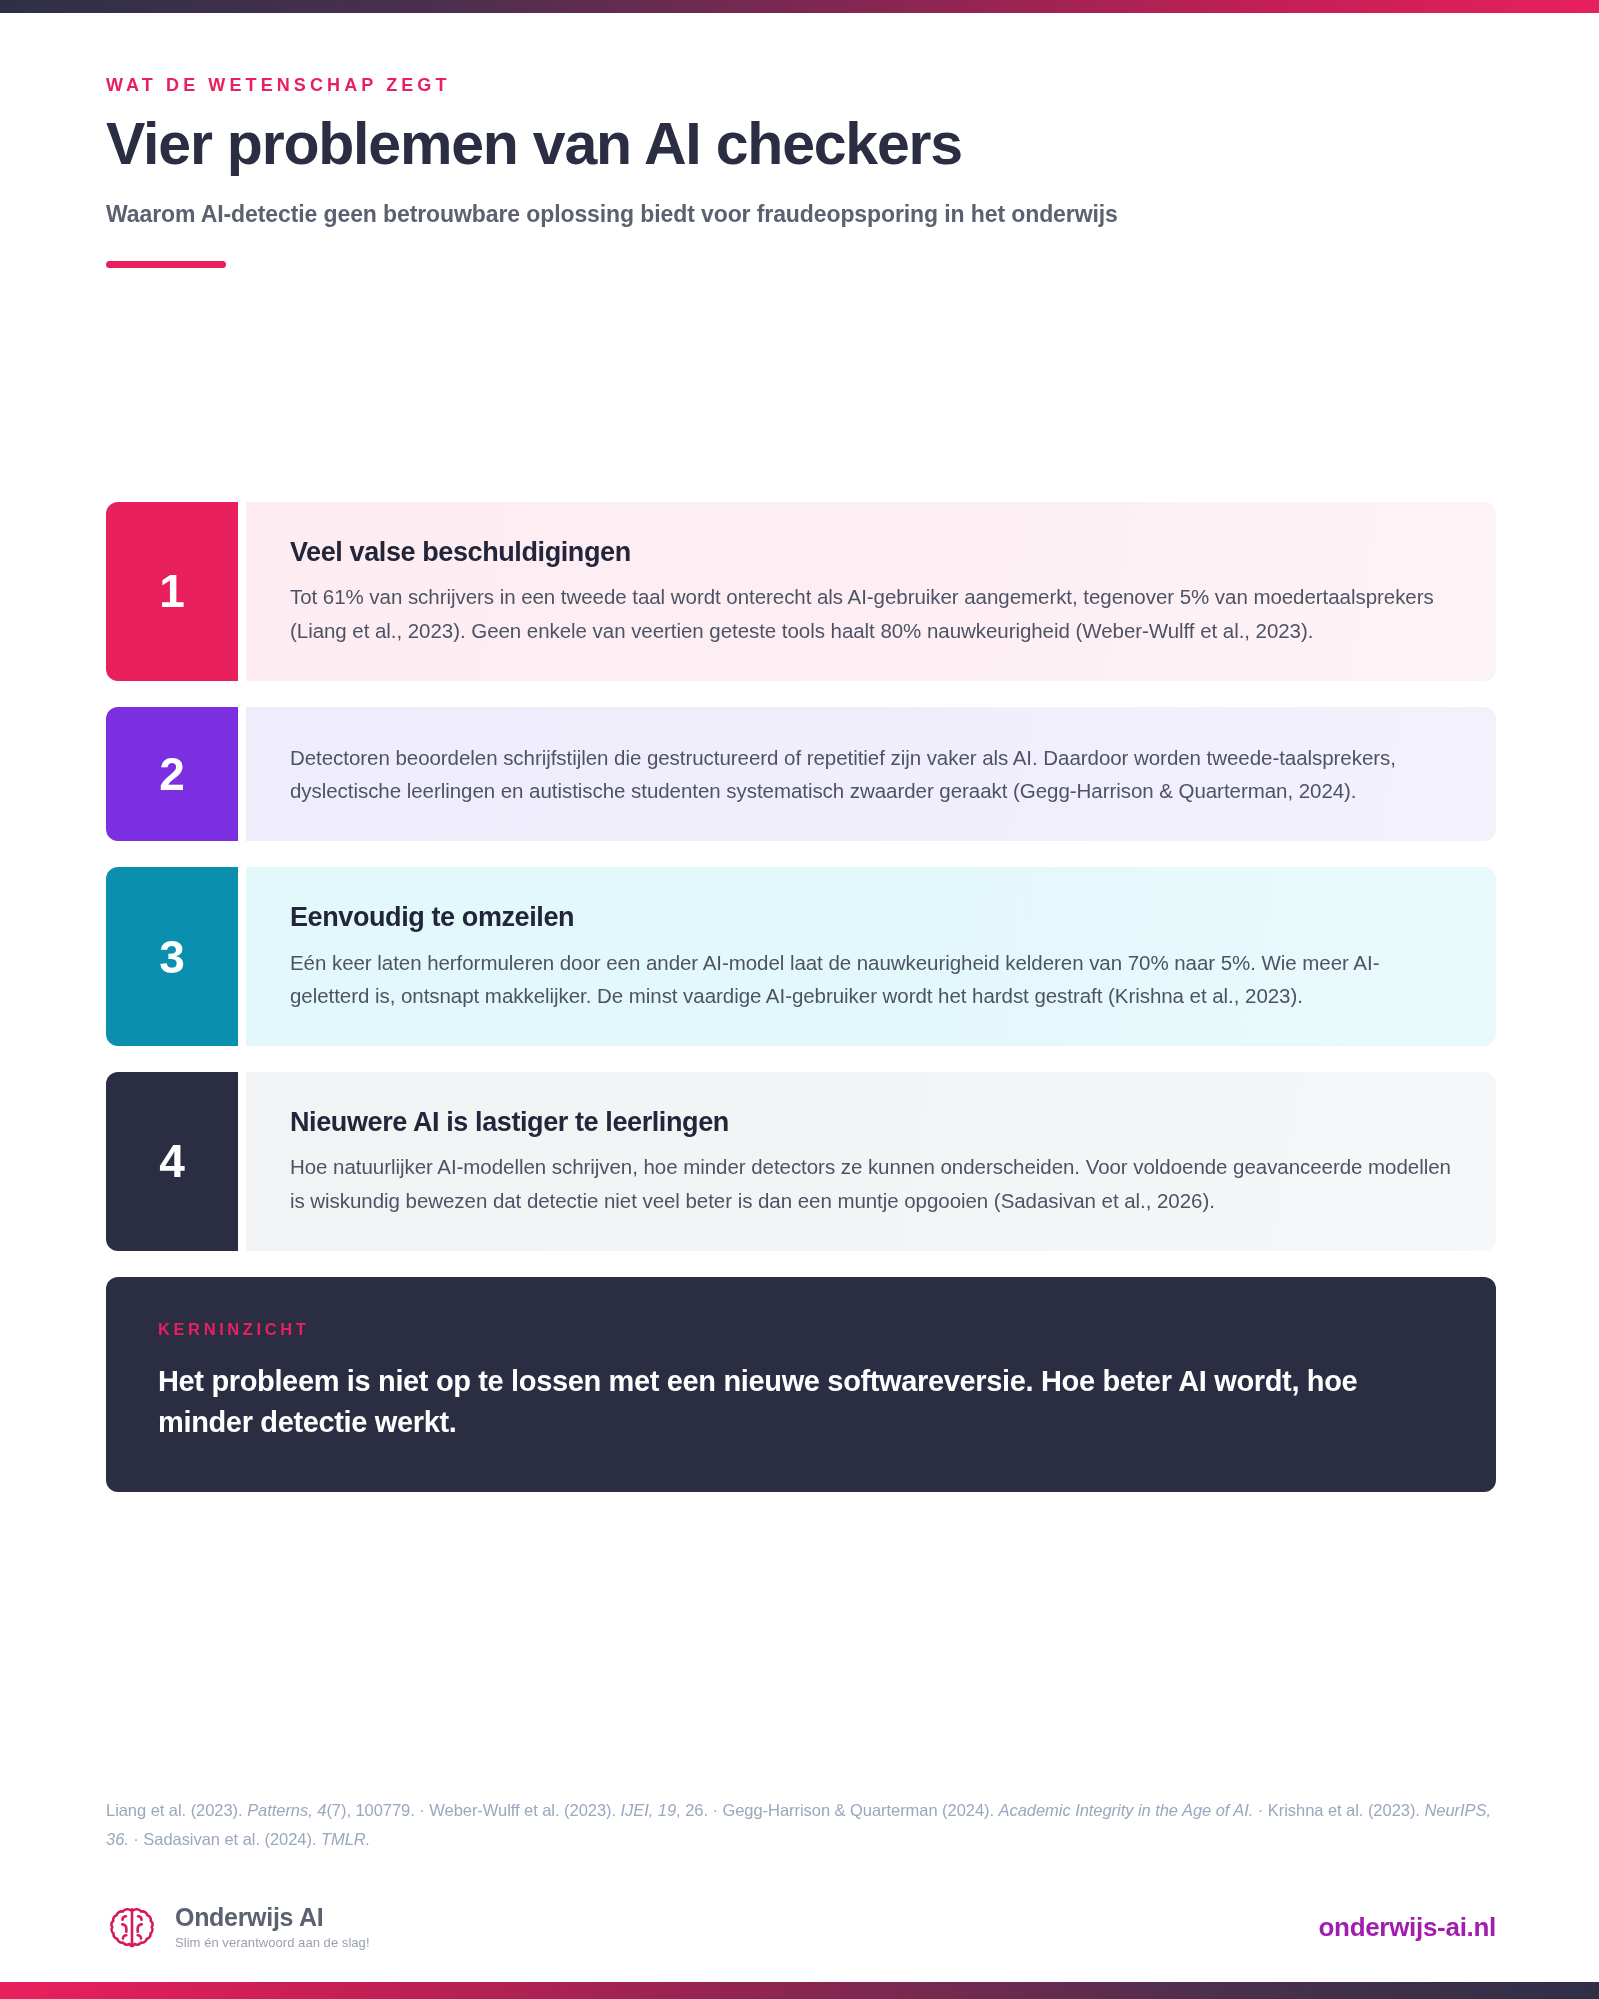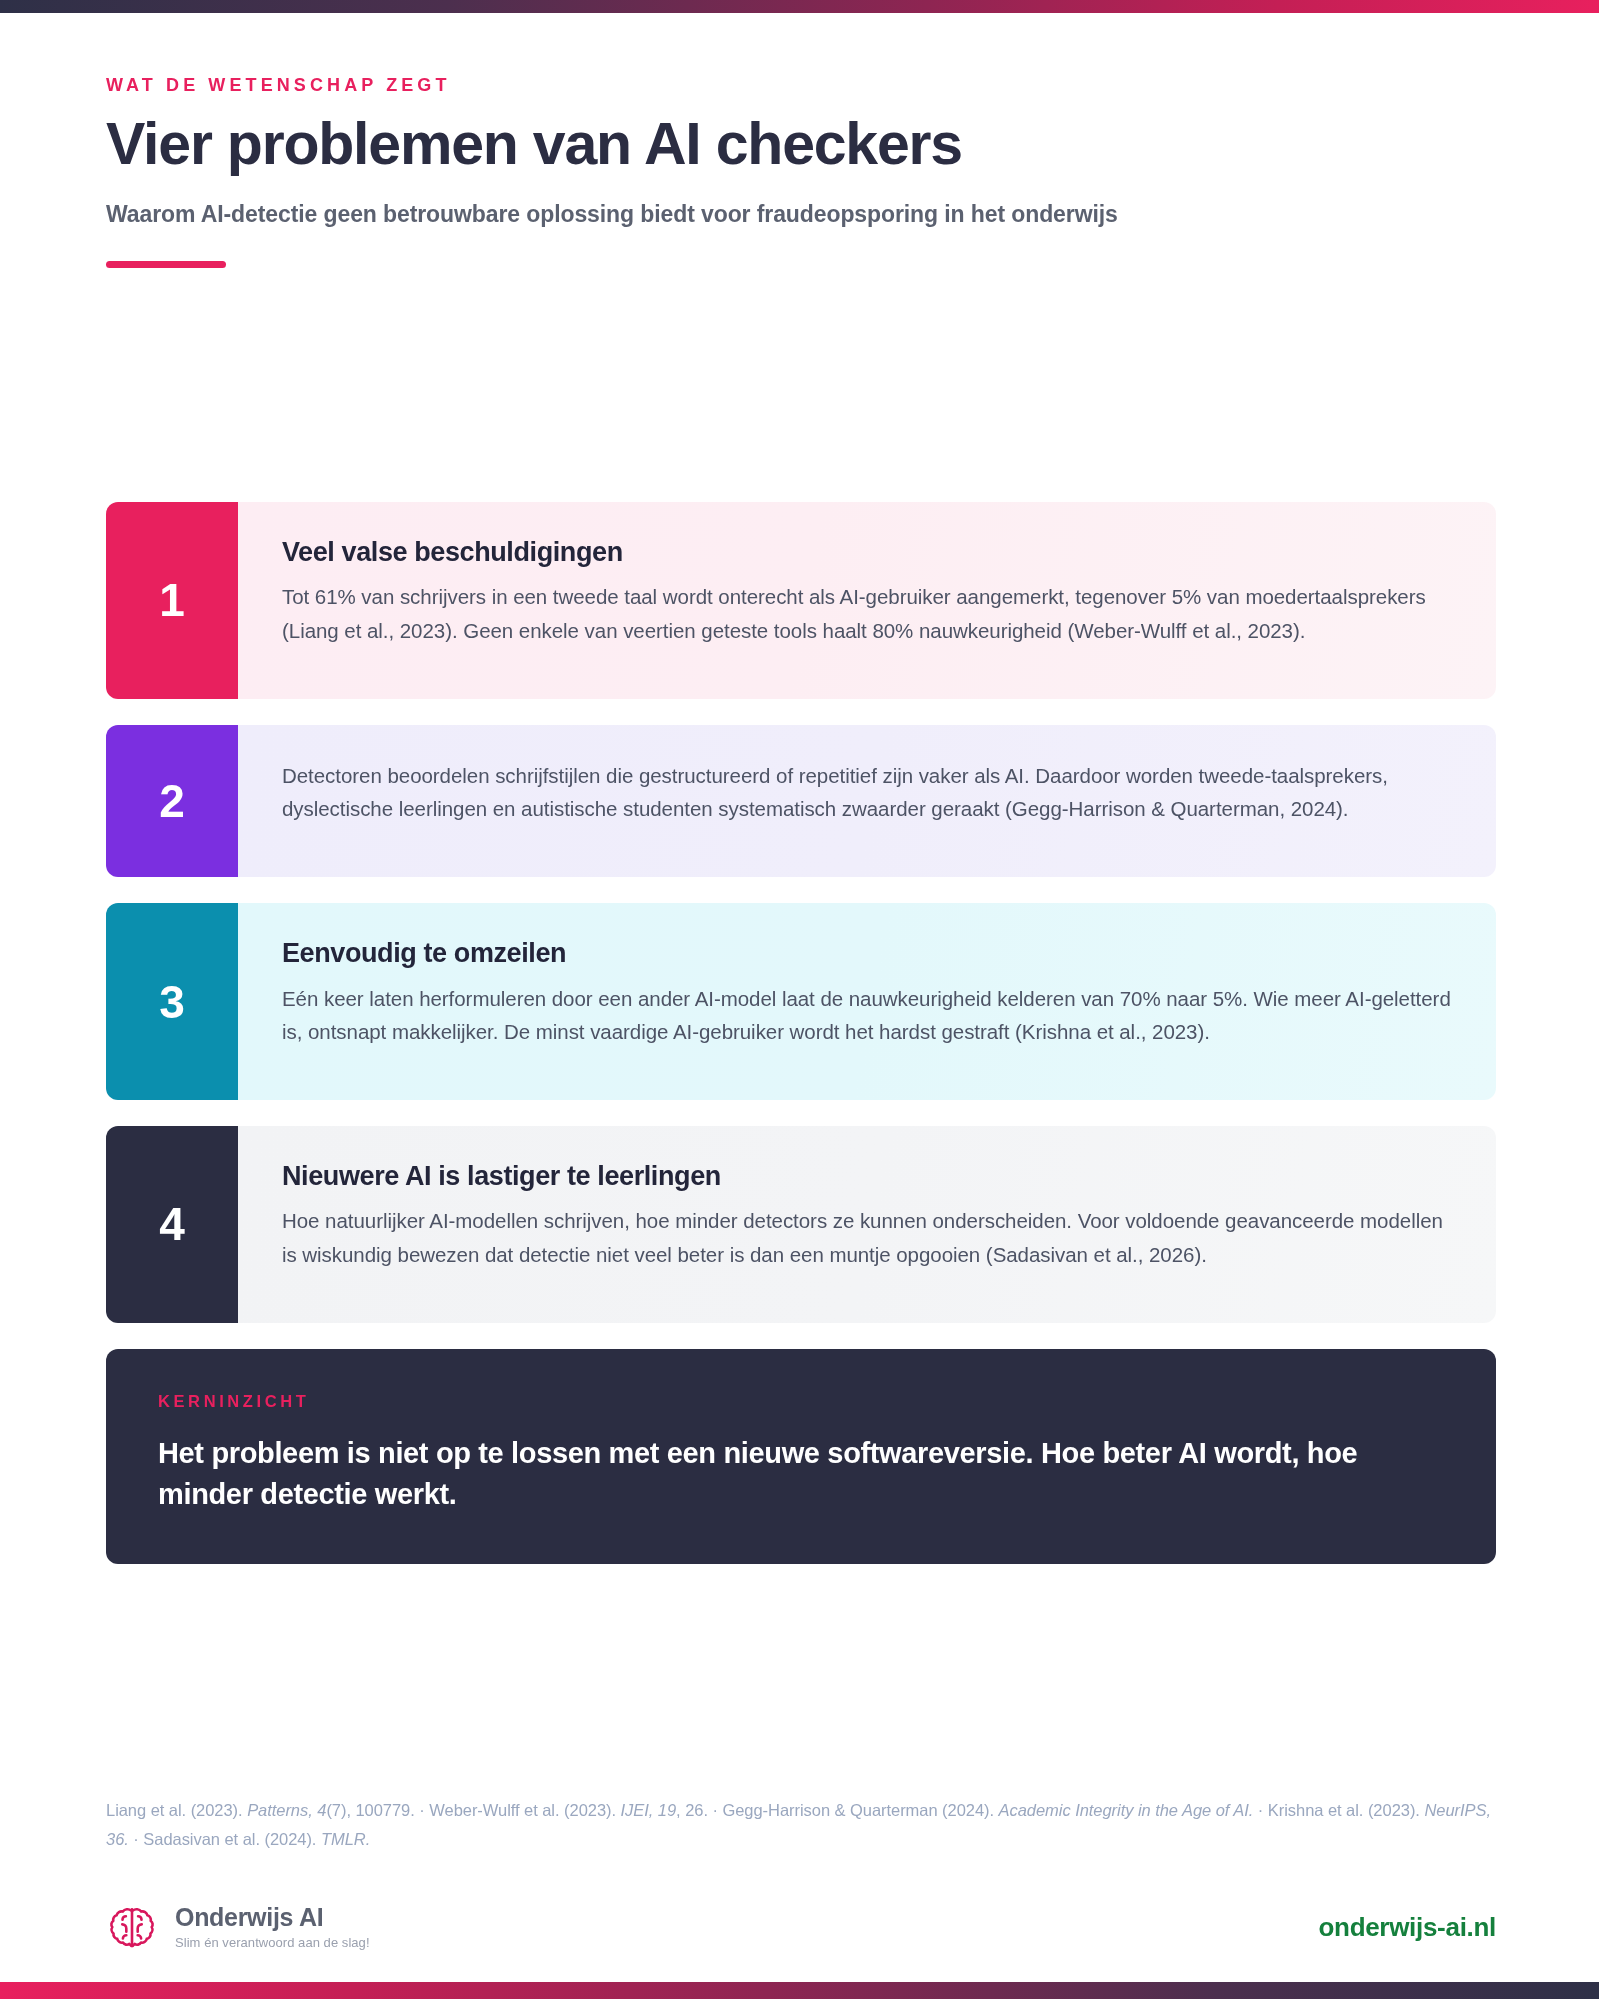--- a/index.html
+++ b/index.html
@@ -101,21 +101,22 @@
     align-items: center;
     justify-content: center;
     color: #ffffff;
     font-size: 46px;
     font-weight: bold;
     line-height: 1;
   }
 
   .card-body {
     flex: 1 1 auto;
-    padding: 34px 38px 52px 44px;
+    padding: 34px 38px 34px 44px;
+    margin-left: 8px;
   }
 
   .card-title {
     color: #23253a;
     font-size: 27px;
     font-weight: bold;
     letter-spacing: -0.4px;
     line-height: 1.2;
     margin-bottom: 12px;
   }
@@ -205,21 +206,21 @@
   }
   .brand-tag {
     color: #9aa0ae;
     font-size: 13px;
     line-height: 1.3;
     margin-top: 3px;
     letter-spacing: 0.05px;
   }
 
   .site-url {
-    color: #15803d;
+    color: #a21caf;
     font-size: 26px;
     font-weight: bold;
     letter-spacing: -0.3px;
   }
 </style>
 </head>
 <body>
 
 <div class="page">
 

